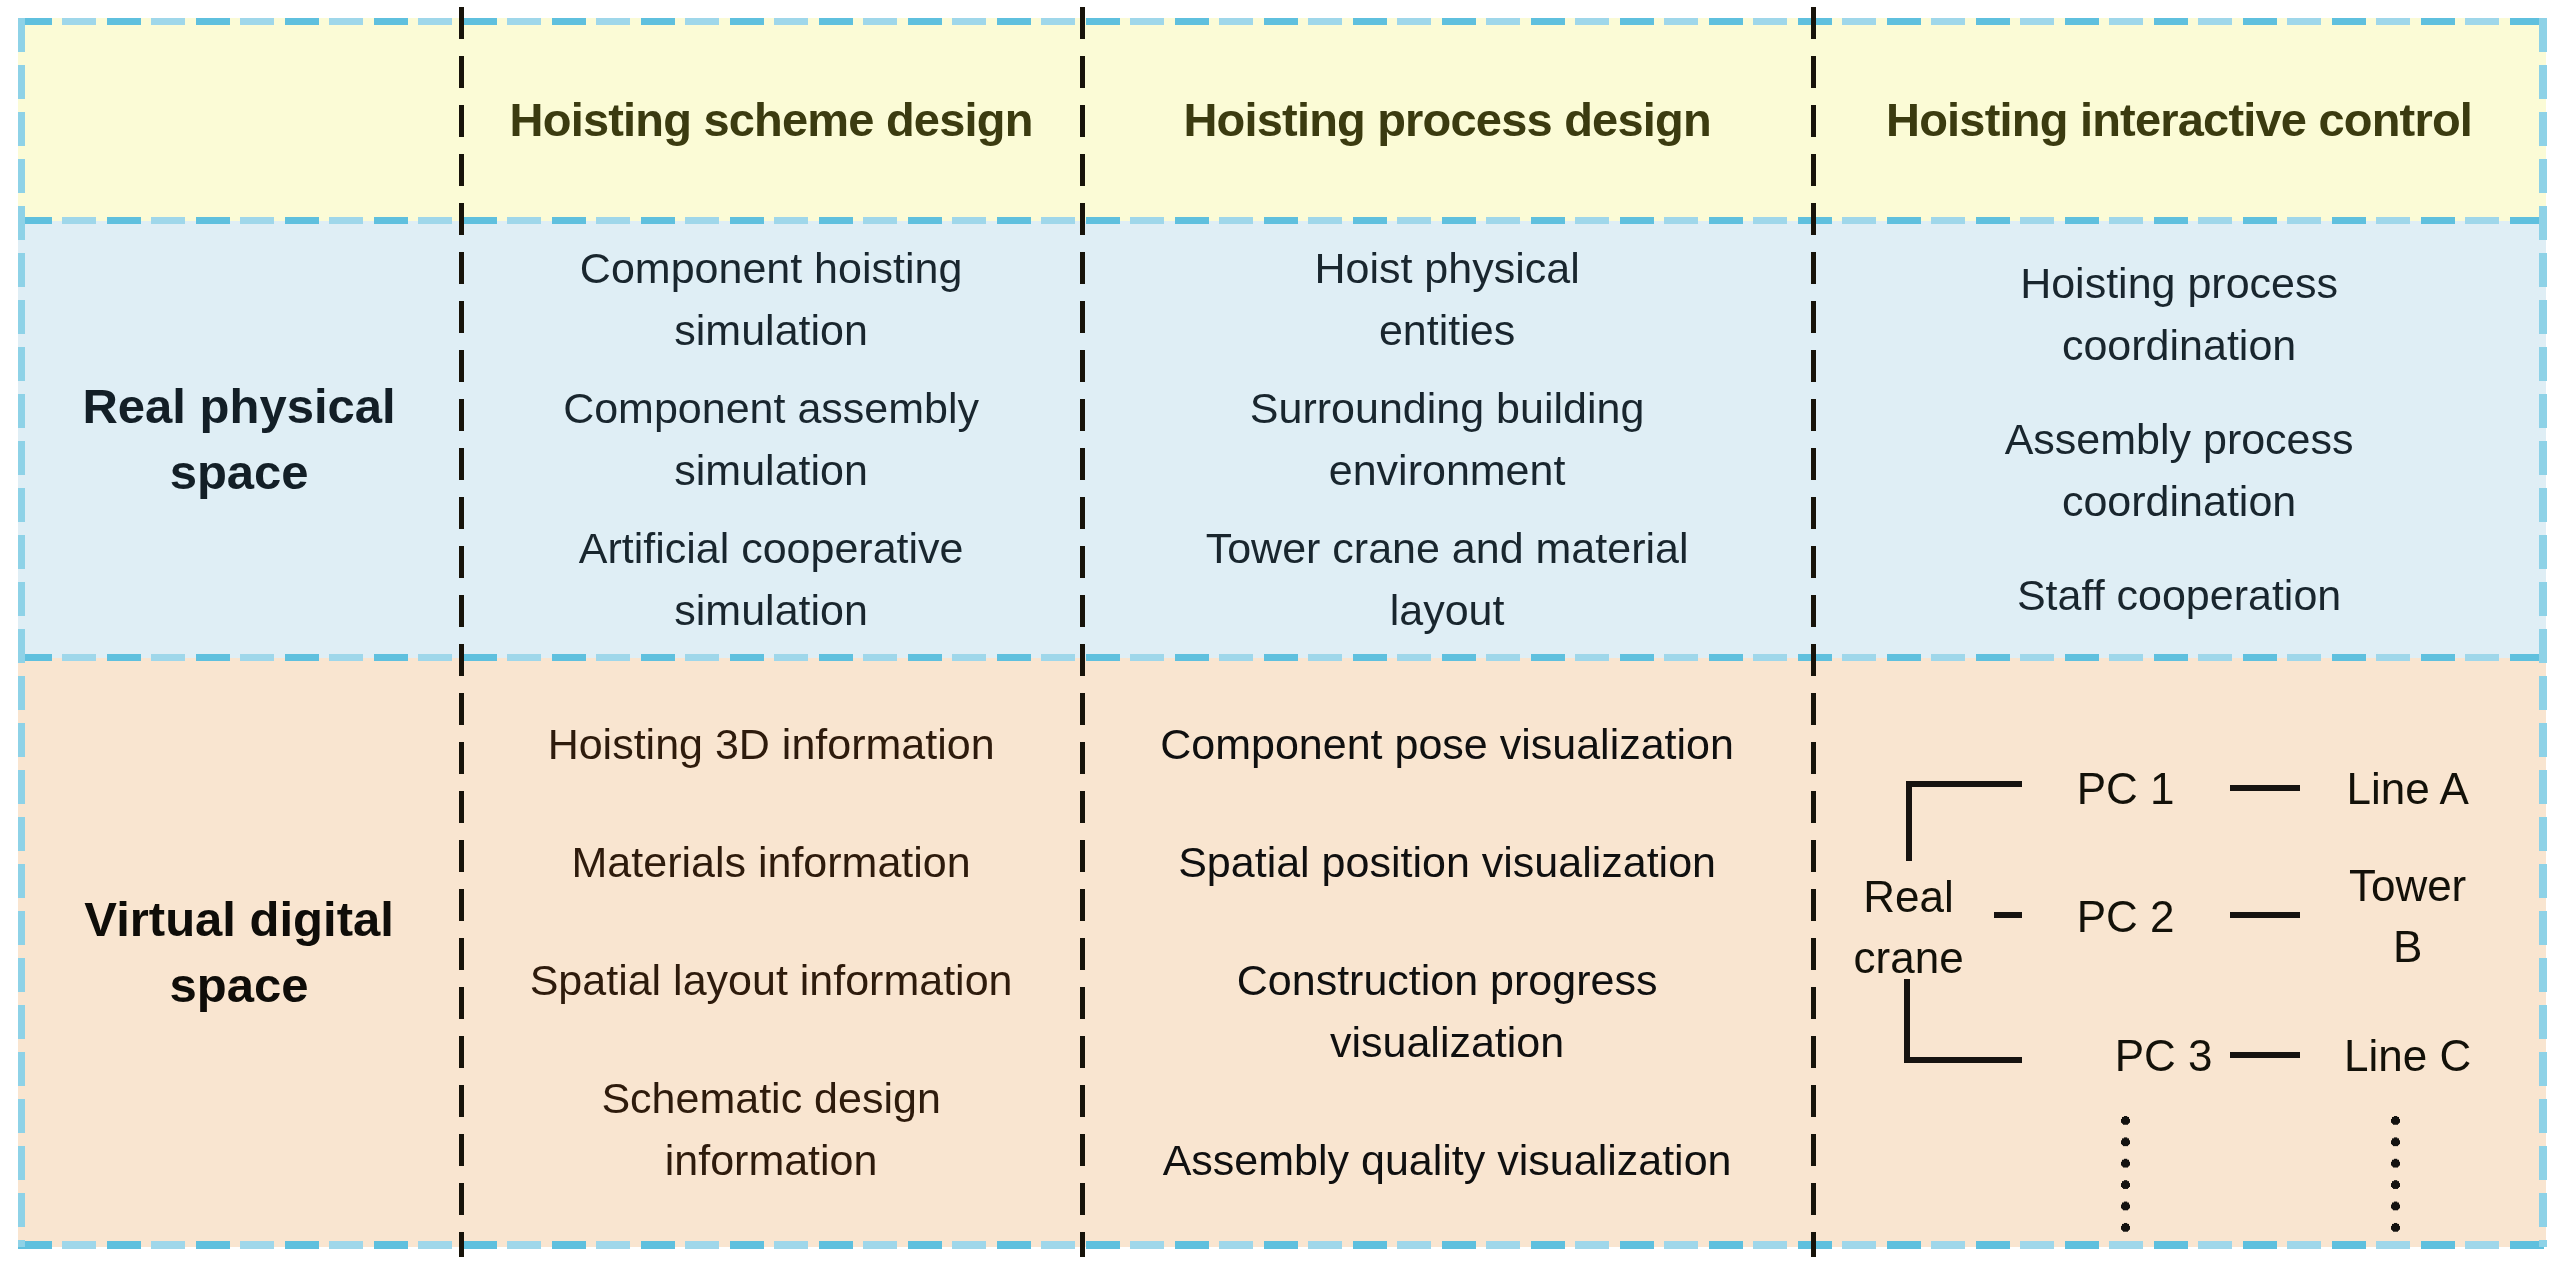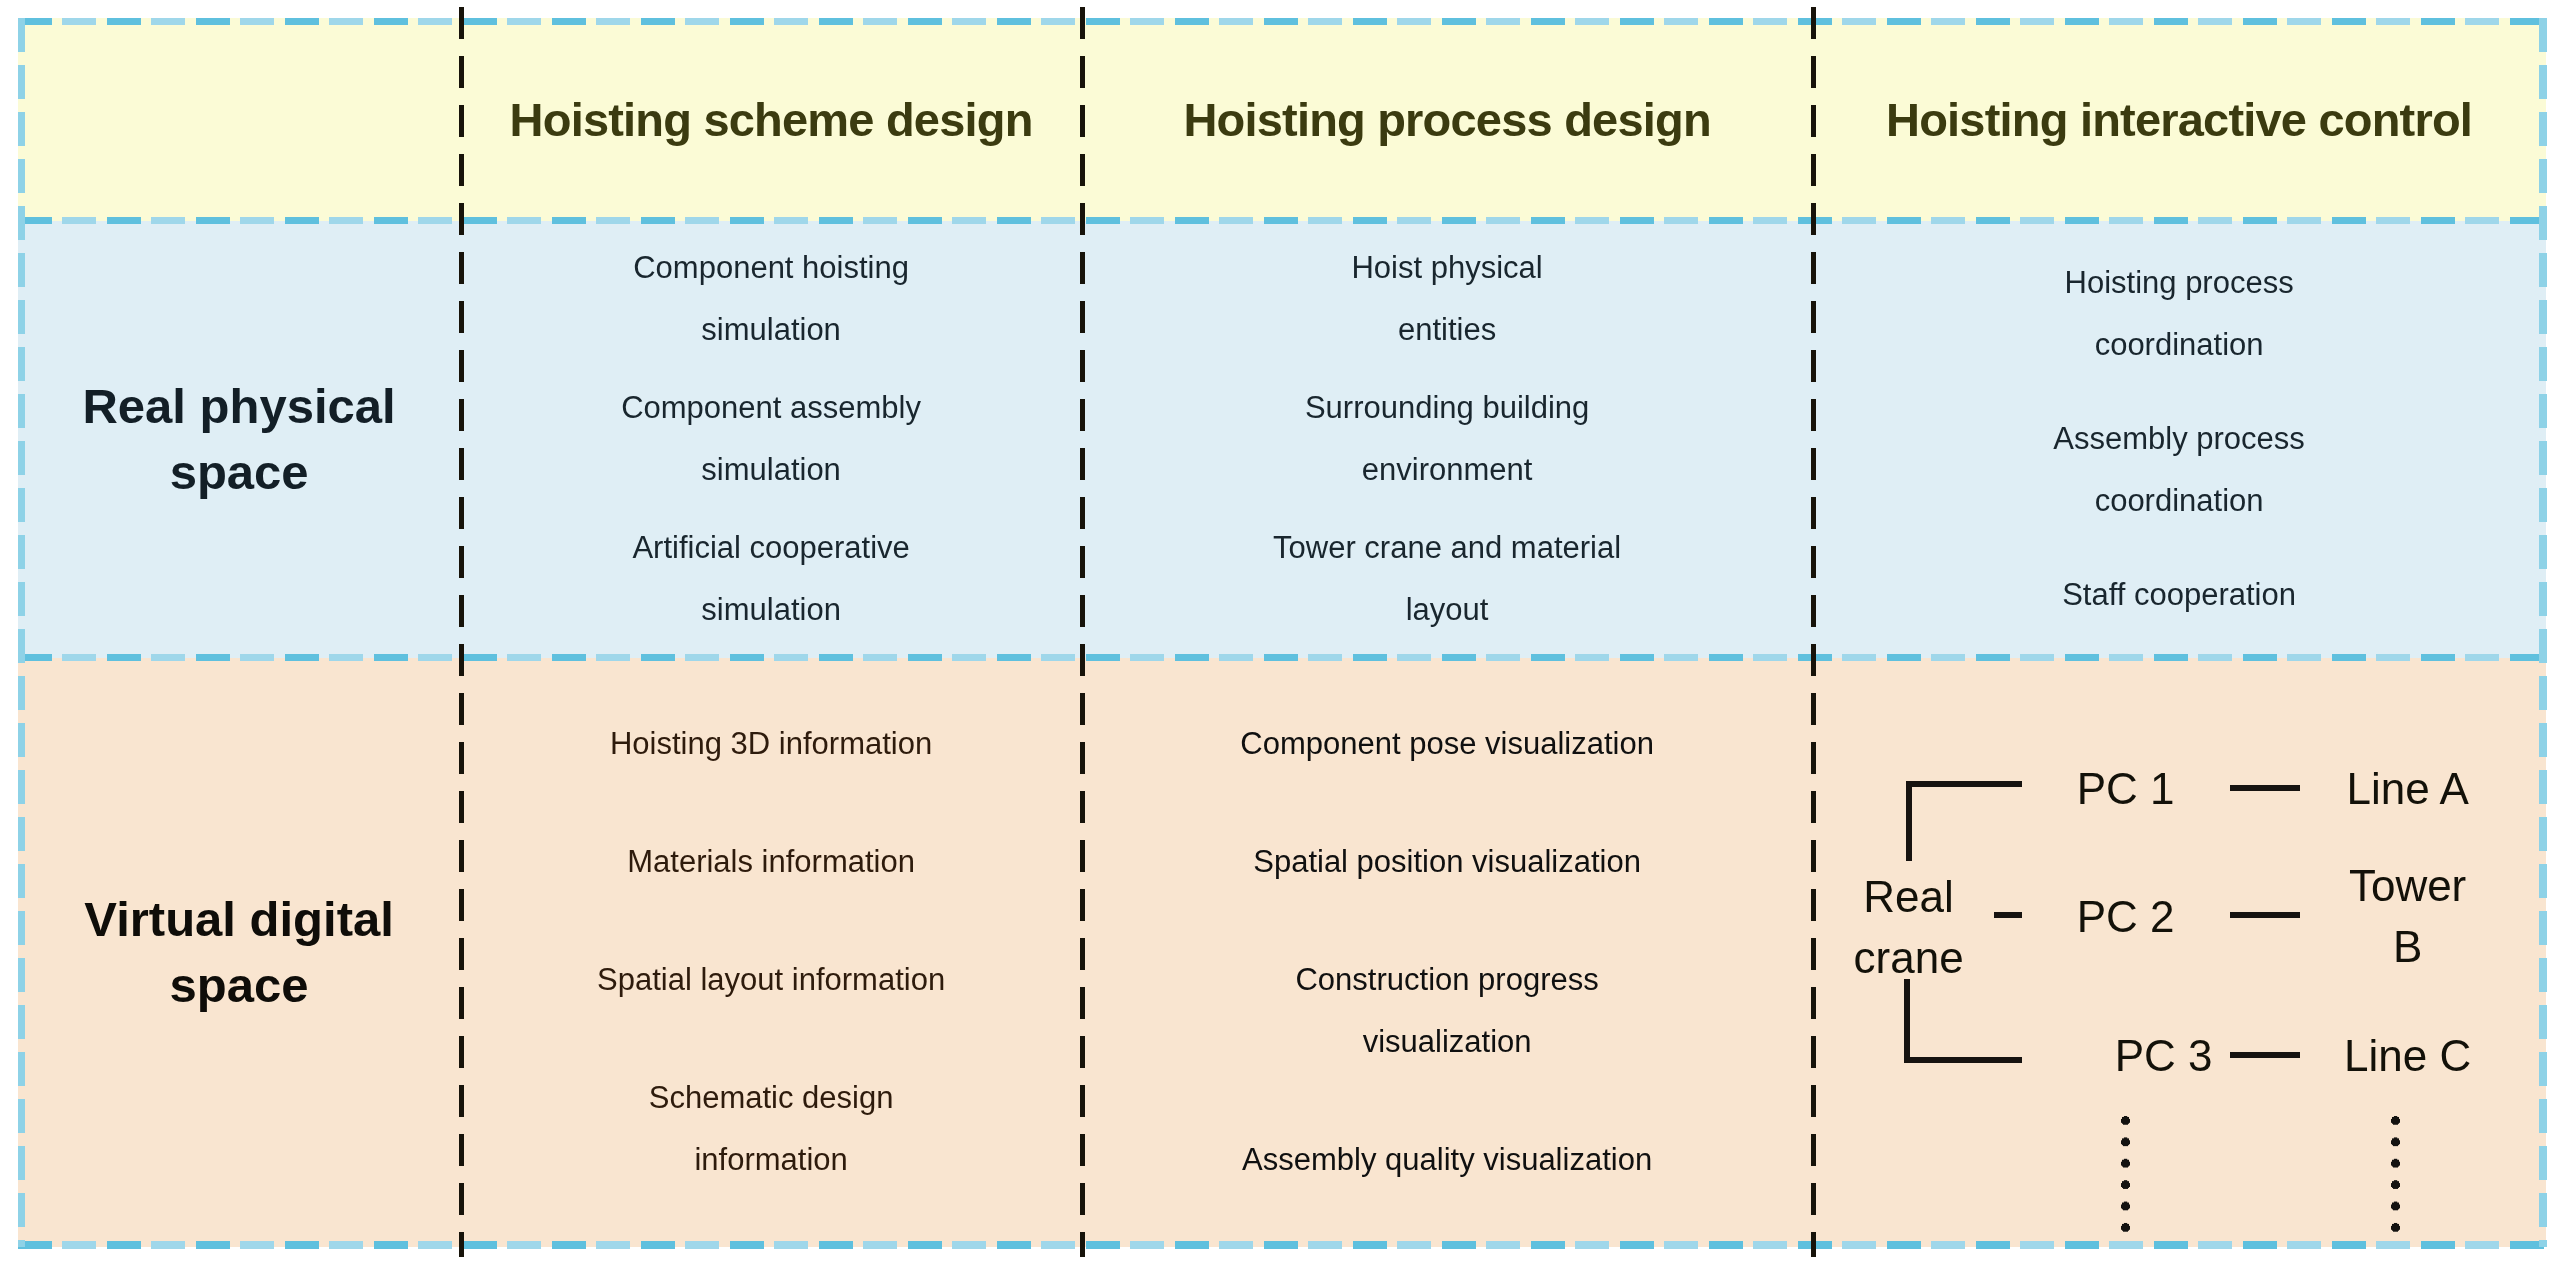--- a/index.html
+++ b/index.html
@@ -31,21 +31,21 @@
   }
   .row-label {
     justify-content: center;
     font-size: 49px; font-weight: bold;
     line-height: 66px; text-align: center; white-space: pre-line;
   }
   .row-real  .row-label-text { color: #131f27; }
   .row-virtual .row-label-text { color: #0f0d09; }
 
   .item {
-    font-size: 31px; line-height: 62px;
+    font-size: 43px; line-height: 62px;
     text-align: center; white-space: pre-line;
   }
   .row-real .item { color: #19262e; }
   .virt-scheme .item { color: #2e1b0c; }
   .virt-process .item { color: #101010; }
 
   
   .b-blue-h {
     position: absolute; height: 7.6px; left: 0; right: 0;
     background: repeating-linear-gradient(90deg,

